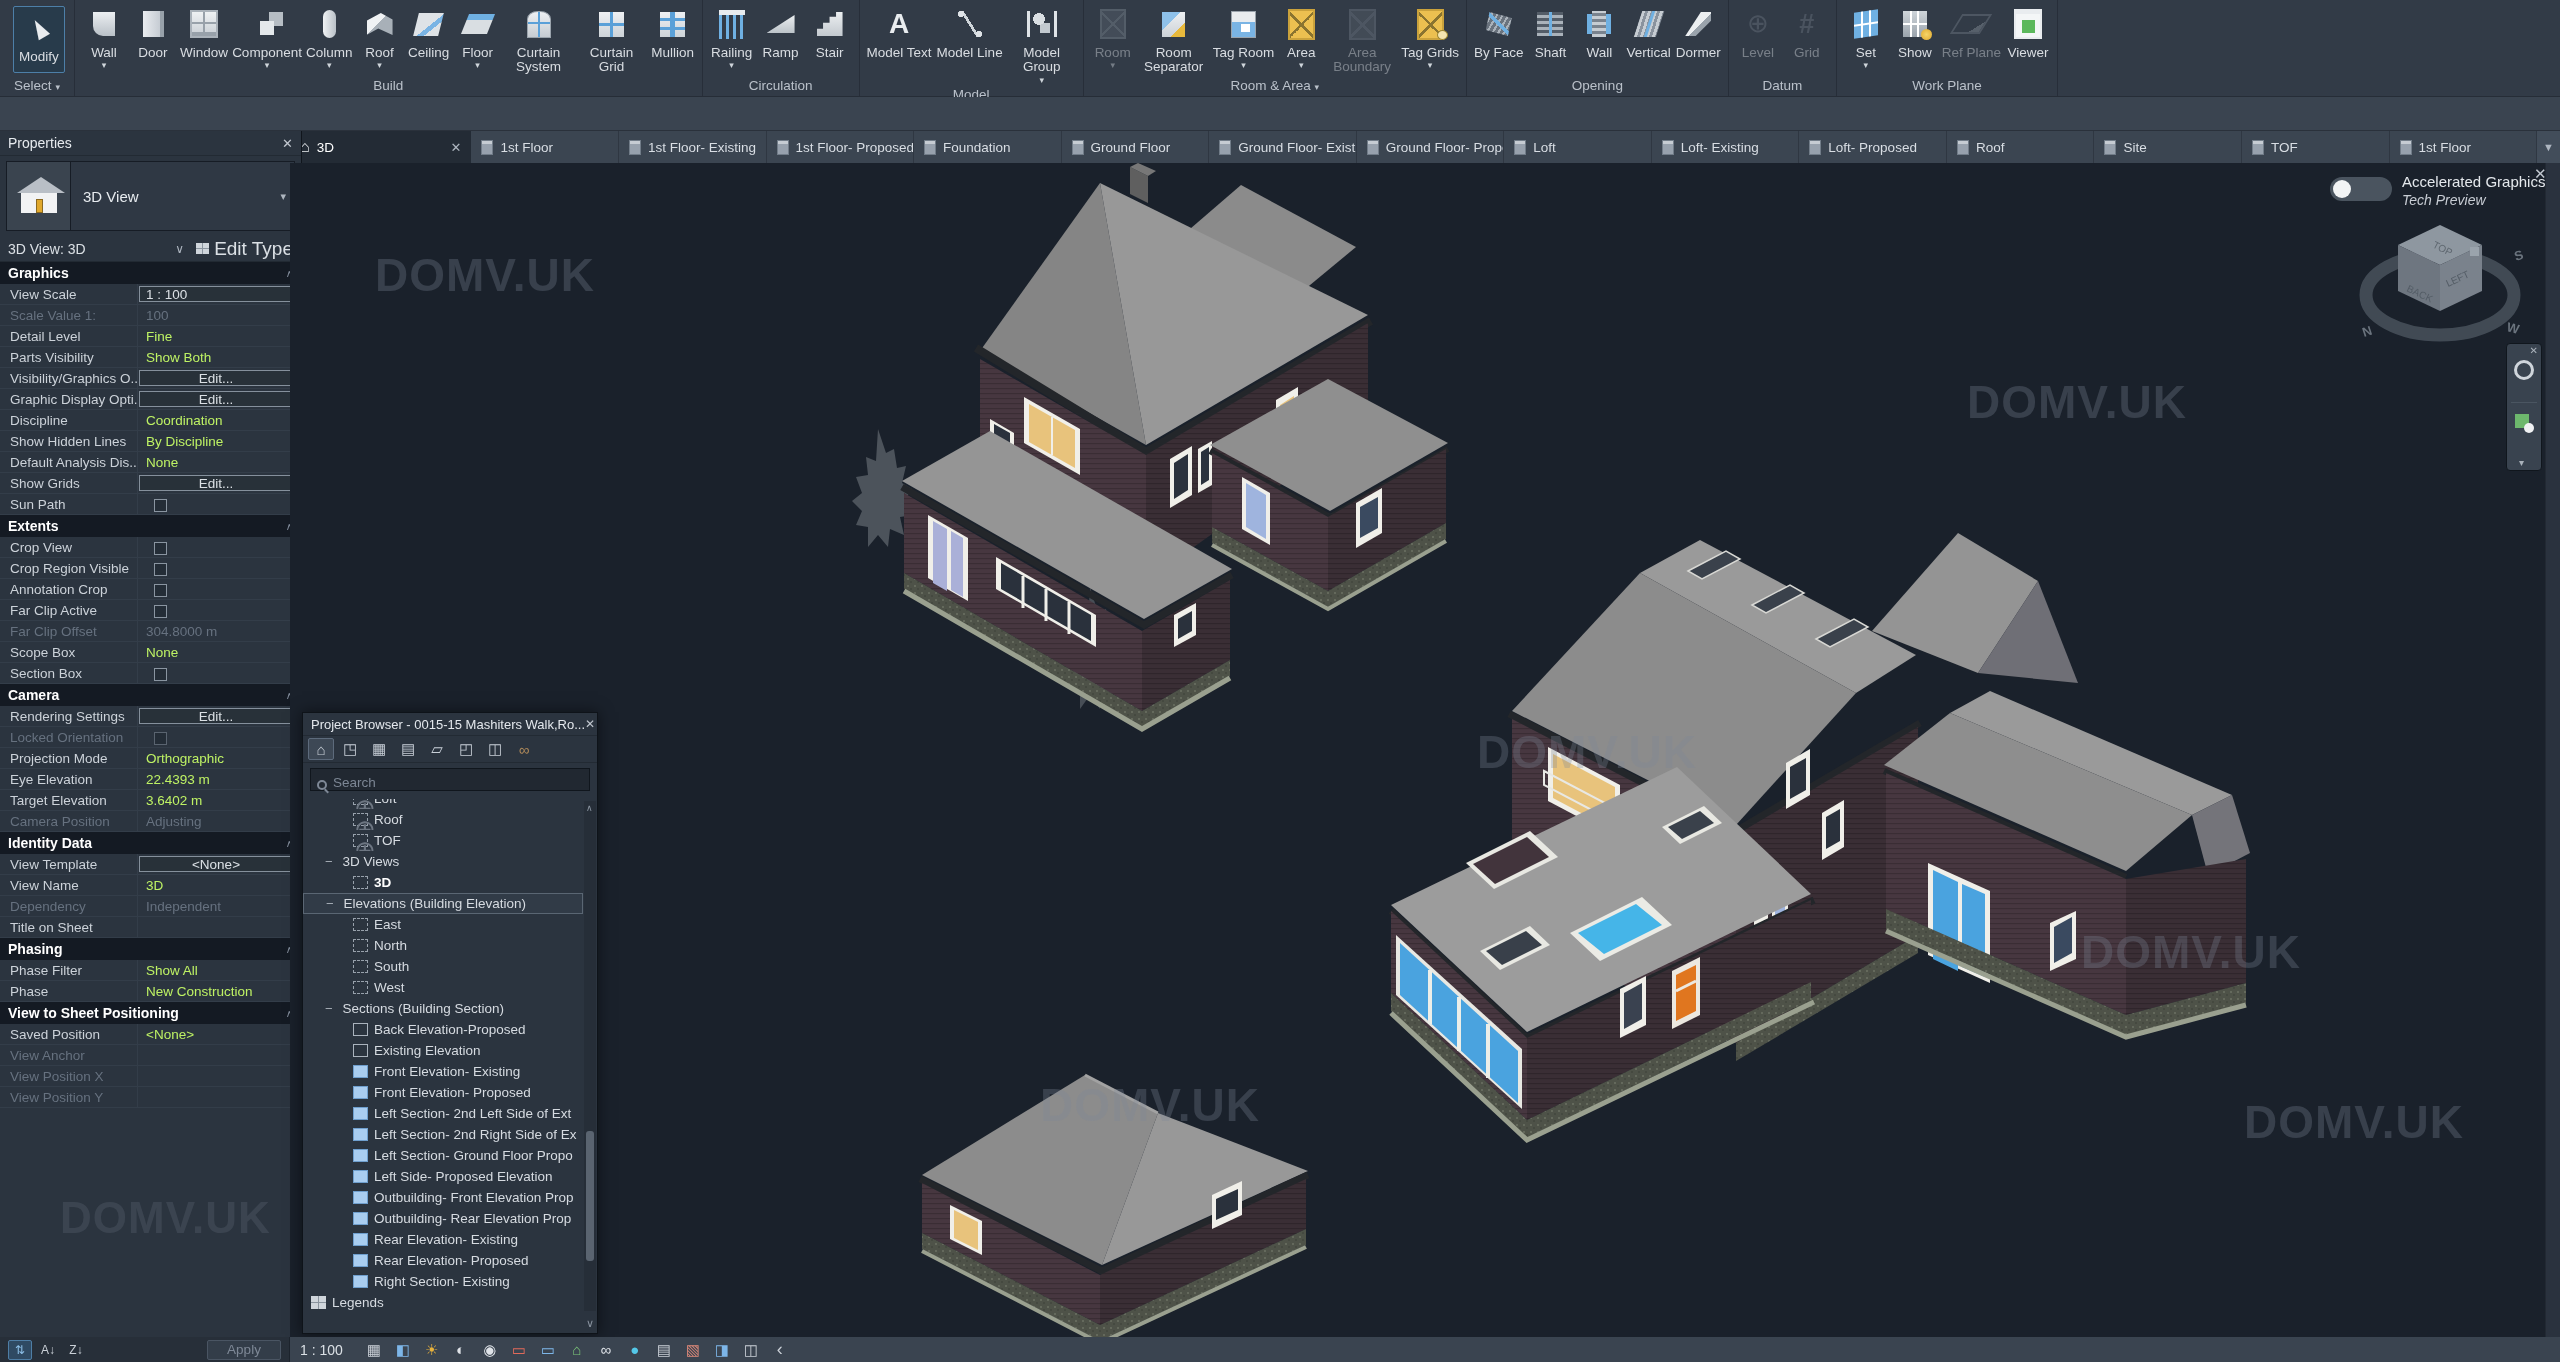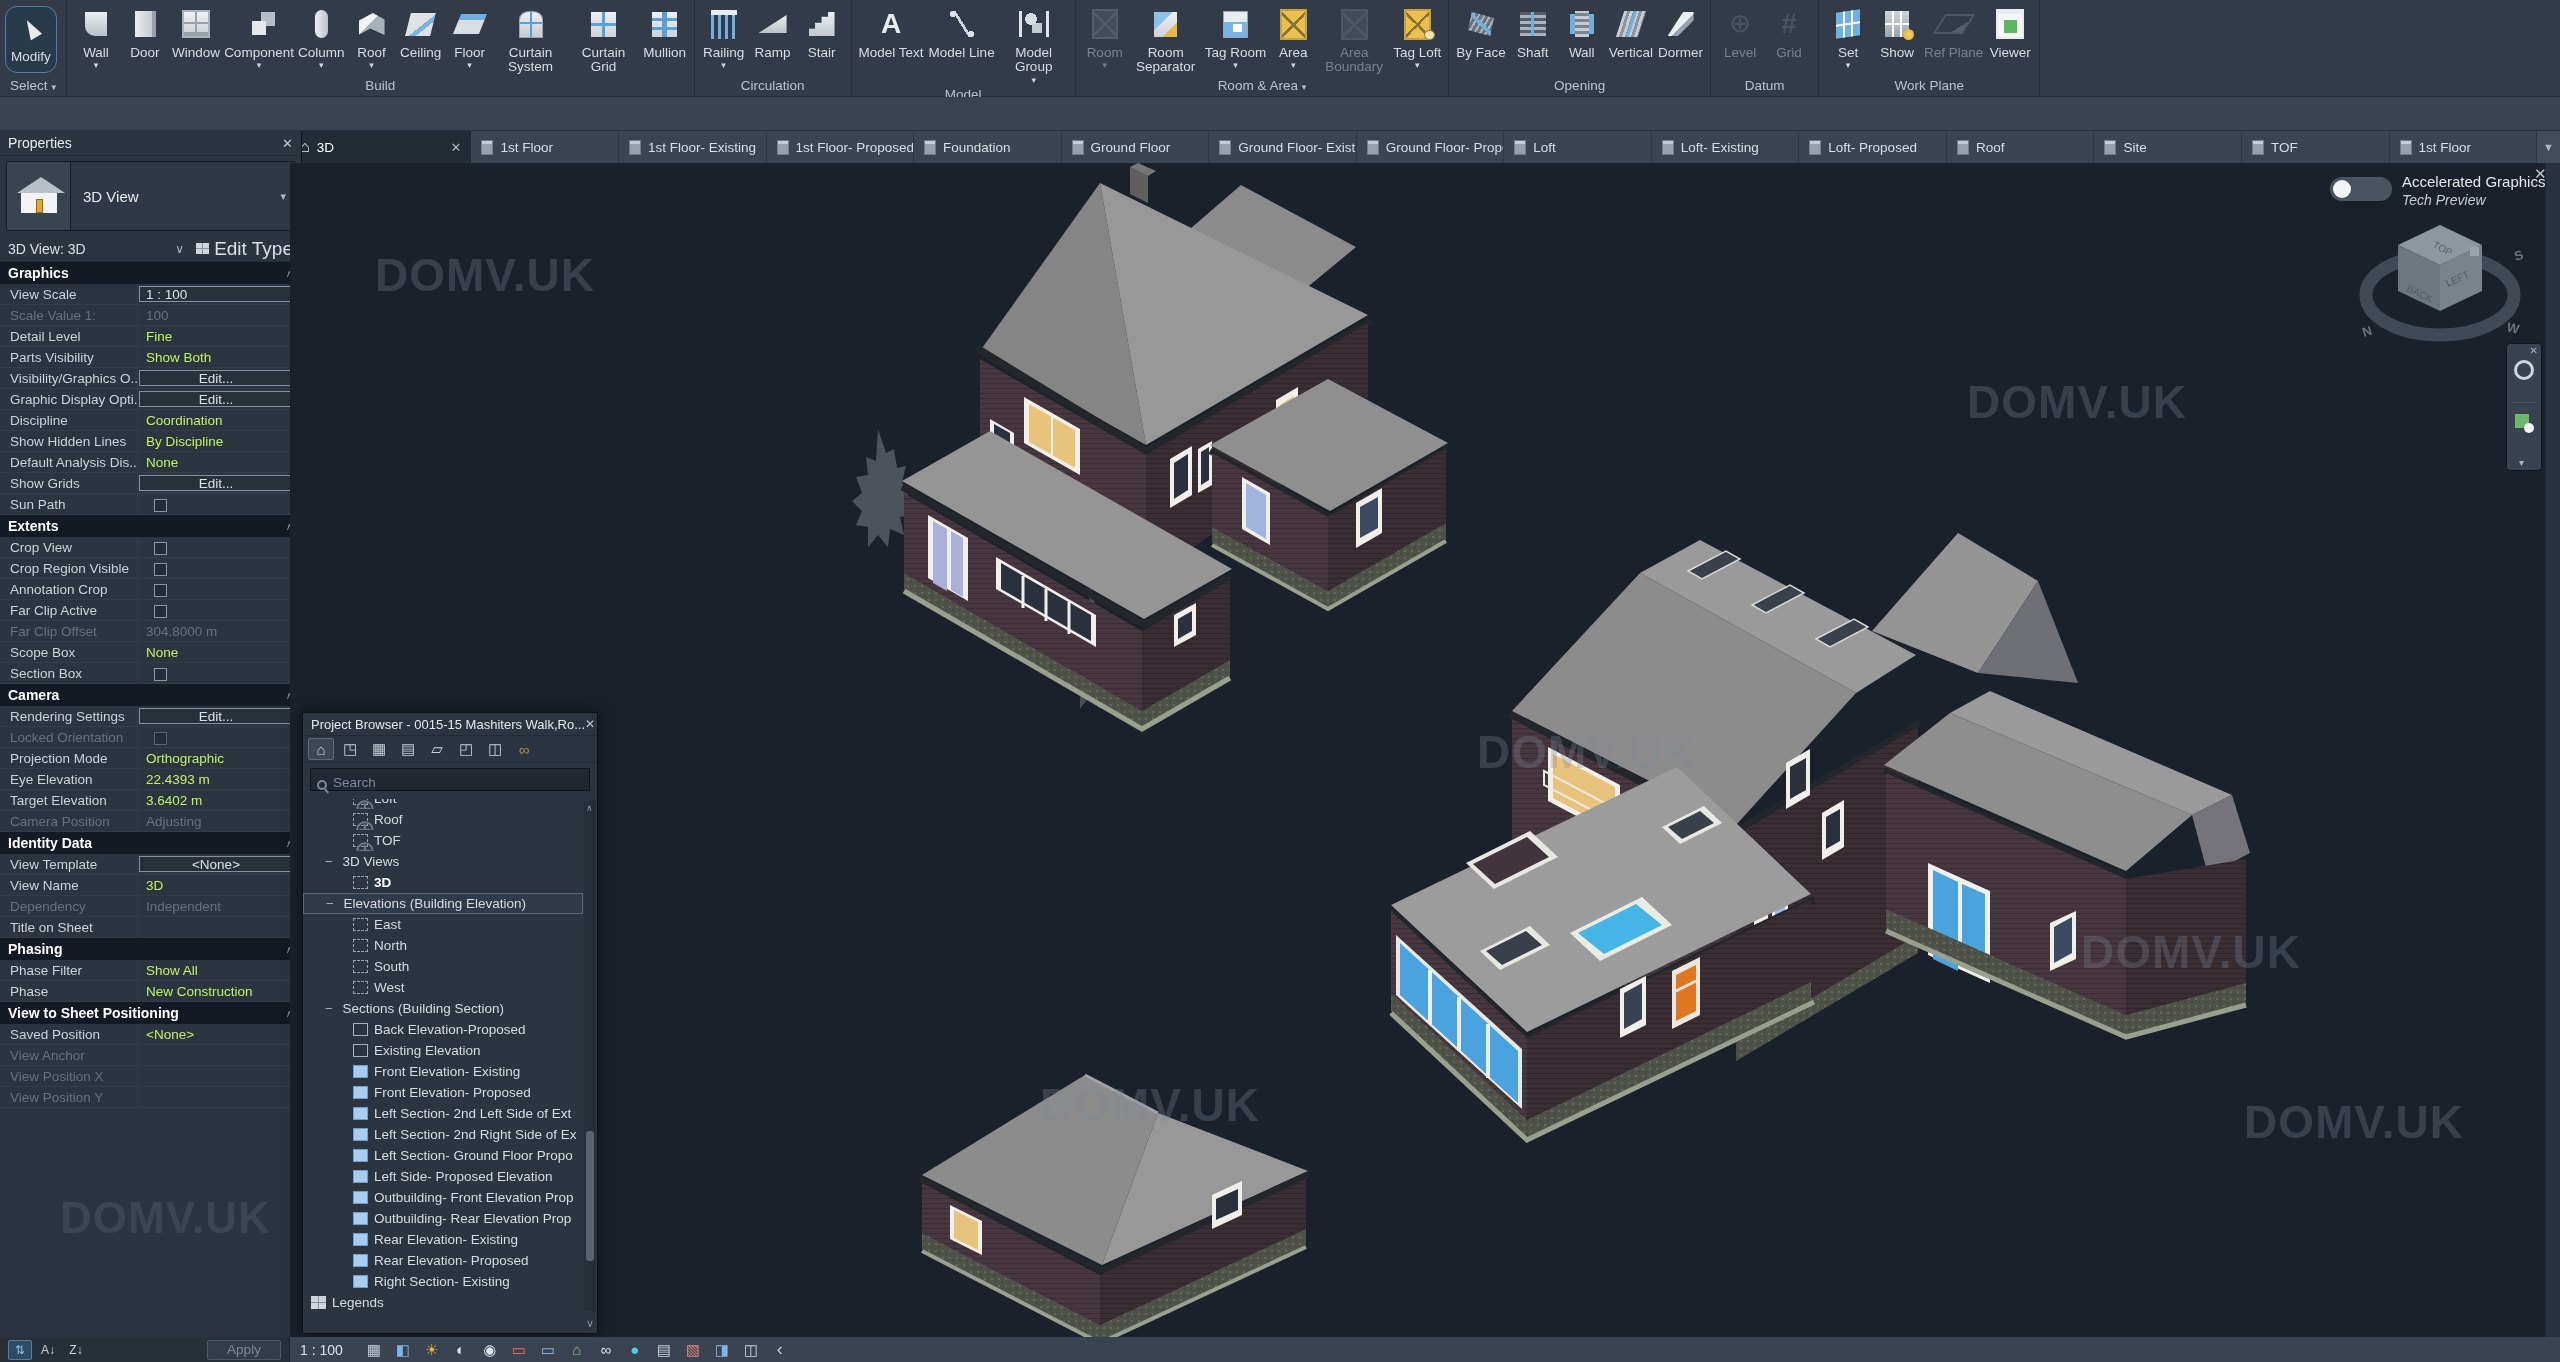--- a/index.html
+++ b/index.html
@@ -11,21 +11,21 @@
   .rbuttons{flex:1;display:flex;align-items:stretch;padding:3px 5px 0 5px;gap:1px;}
   .rbtn{min-width:48px;max-width:72px;padding:1px 2px;display:flex;flex-direction:column;align-items:center;
         font-size:13.5px;color:#d9dde2;text-align:center;line-height:1.07;cursor:default;}
   .rbtn.dis{opacity:.42;}
   .rbtn .blabel{display:block;}
   .rbtn .barrow{font-size:9px;color:#cfd5db;line-height:1;margin-top:1px;}
   .ricon{height:40px;width:44px;display:flex;align-items:center;justify-content:center;margin-bottom:2px;position:relative;font-size:24px;color:#d5dade;}
   .rlabel{height:19px;font-size:13.5px;color:#bac1ca;text-align:center;padding:1px 6px 2px 6px;white-space:nowrap;}
   .rlabel .larrow{font-size:9px;}
   .rfill{flex:1;}
-  .modbtn{border:1px solid #4d7fa8;background:#283b4b;border-radius:12px;margin:3px 4px 4px 0;min-width:52px;}
+  .modbtn{border:1px solid #4d7fa8;background:#283b4b;border-radius:2px;margin:3px 4px 4px 8px;min-width:52px;}
   
   [data-name="modify-icon"]::before{content:"▲";transform:rotate(-30deg) scale(1.0,1.5);color:#e9ecef;font-size:22px;}
   [data-name="wall-icon"]::before{content:"";width:22px;height:24px;background:linear-gradient(180deg,#eceff2,#b9c0c7);border-radius:0 0 0 10px;display:block;}
   [data-name="door-icon"]::before{content:"";width:17px;height:26px;background:linear-gradient(90deg,#e9eCF0,#c6ccd3);border-right:4px solid #98a1aa;display:block;}
   [data-name="window-icon"]::before{content:"";width:24px;height:24px;display:block;background:
      linear-gradient(#98a1aa 0 0) 50% 0/2px 100% no-repeat,
      linear-gradient(#98a1aa 0 0) 0 46%/100% 2px no-repeat,
      linear-gradient(#98a1aa 0 0) 0 100%/100% 4px no-repeat,
      linear-gradient(180deg,#eef1f3,#c9cfd5);border:2px solid #aab2ba;}
   [data-name="component-icon"]::before{content:"";width:14px;height:14px;background:#e4e8eb;box-shadow:9px -9px 0 #b6bdc4;display:block;margin-top:8px;}
@@ -322,21 +322,21 @@
           <span class="ricon" data-name="area-icon"></span>
           <span class="blabel">Area</span>
           <span class="barrow" data-name="dropdown-arrow-icon">▾</span>
         </div>
       <div class="rbtn dis" data-name="area-boundary-button">
           <span class="ricon" data-name="area-boundary-icon"></span>
           <span class="blabel">Area Boundary</span>
         </div>
       <div class="rbtn" data-name="tag-area-button">
           <span class="ricon" data-name="tag-area-icon"></span>
-          <span class="blabel">Tag Loft</span>
+          <span class="blabel">Tag Grids</span>
           <span class="barrow" data-name="dropdown-arrow-icon">▾</span>
         </div>
     </div>
     <div class="rlabel" data-name="panel-label-room-area"><span>Room &amp; Area</span> <span class="larrow" data-name="panel-menu-arrow-icon">▾</span></div>
   </div>
   <div class="rpanel" data-name="ribbon-panel-opening">
     <div class="rbuttons">
       <div class="rbtn" data-name="by-face-button">
           <span class="ricon" data-name="by-face-icon"></span>
           <span class="blabel">By Face</span>

